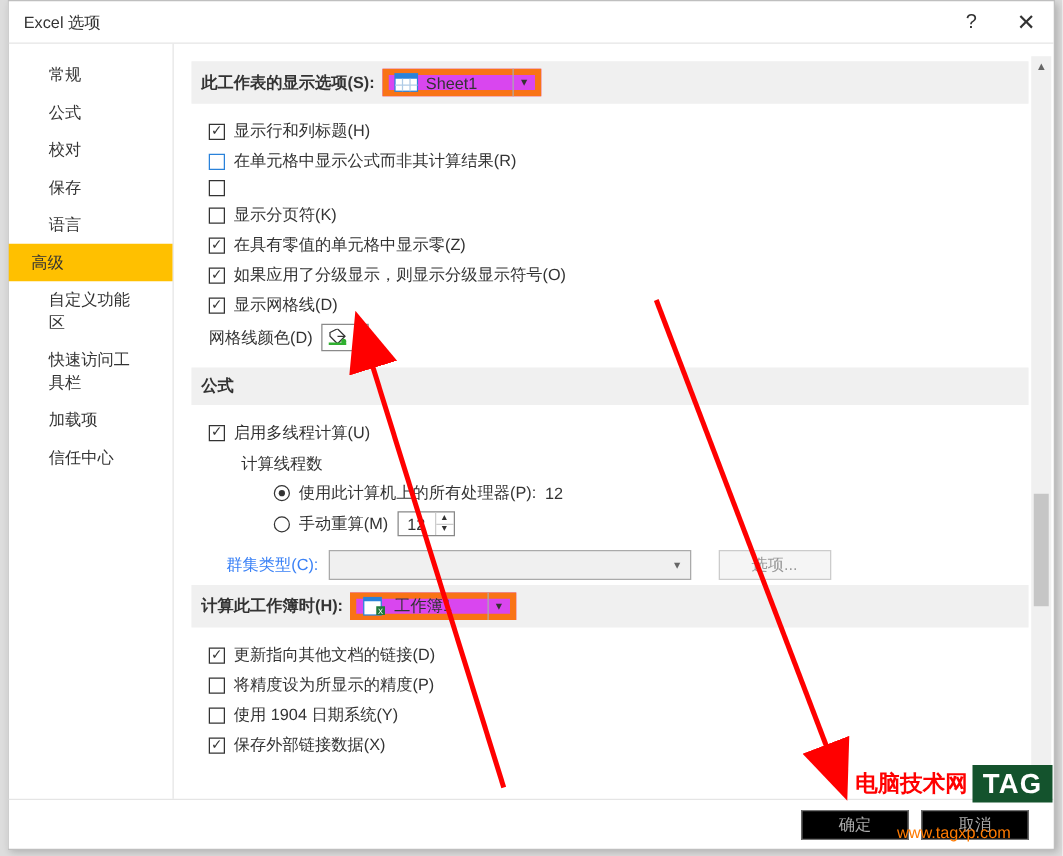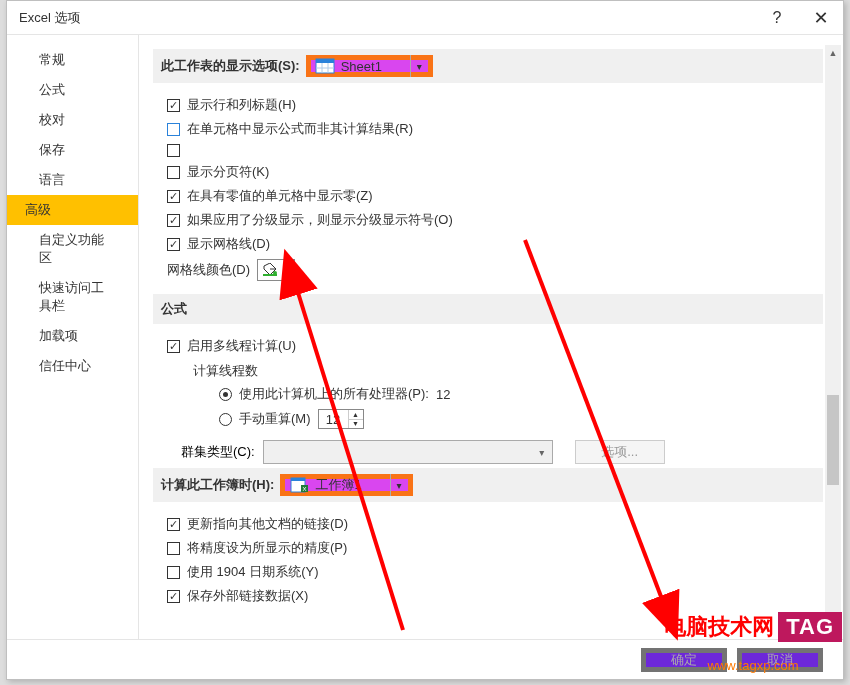--- a/index.html
+++ b/index.html
@@ -219,48 +219,48 @@
   .scrollbar .arr.down{bottom:0;}
   .footer {
     height: 40px;
     border-top: 1px solid #e5e5e5;
     display:flex; align-items:center; justify-content:flex-end;
     padding-right: 20px;
     gap: 10px;
   }
   .footer .btn {
     width: 86px; height: 24px;
-    border: 5px solid #737373;
+    border: 1px solid #737373;
     display:flex; align-items:center; justify-content:center;
     color:#aaa;
-    background:#6d28d9;
+    background:#000000;
   }
   .info-icon {
     width:13px;height:13px;border:1px solid #6fb7e8;border-radius:50%;
     display:inline-flex;align-items:center;justify-content:center;
     color:#6fb7e8;font-size:10px;font-weight:bold;
     margin-left:3px;
   }
   .arrow-svg {
     position:absolute;
     left:0; top:0;
     pointer-events:none;
   }
   .watermark {
     position:absolute;
     right: 8px; bottom: 12px;
     display:flex; flex-direction:column; align-items:center;
   }
   .watermark .row1{display:flex;align-items:center;gap:4px;}
   .watermark .wm-text{
-    color:#ff0000; font-size:22px; font-weight:bold;
+    color:#ff0000; font-size:18px; font-weight:bold;
     font-family:"Microsoft YaHei",sans-serif;
   }
   .watermark .tag{
-    background:#be185d; color:#fff; font-size:22px; font-weight:bold;
+    background:#14532d; color:#fff; font-size:22px; font-weight:bold;
     padding: 2px 8px; letter-spacing:1px;
   }
   .watermark .url{
     color:#ff7a00; font-size:13px; margin-top:16px;
   }
   .row { display:flex; align-items:center; gap:8px; padding:4px 0 4px 14px;}
 </style>
 </head>
 <body>
 
@@ -369,21 +369,21 @@
             <span>手动重算(M)</span>
             <span class="spinner">
               <span class="val">12</span>
               <span class="arrows">
                   <span>▲</span>
                   <span>▼</span>
                 </span>
             </span>
           </div>
           <div class="row" style="margin-top:4px;">
-            <span style="color:#000000;">群集类型(C):</span>
+            <span style="color:#3b82f6;">群集类型(C):</span>
             <span class="select-wide">
               <span class="dd-btn">▾</span>
             </span>
             <span class="btn-opt">选项...</span>
           </div>
         </div>
 
         <div class="section-head" style="margin-top:0;">
           <b>计算此工作簿时(H):</b>
           <span class="dropdown">

